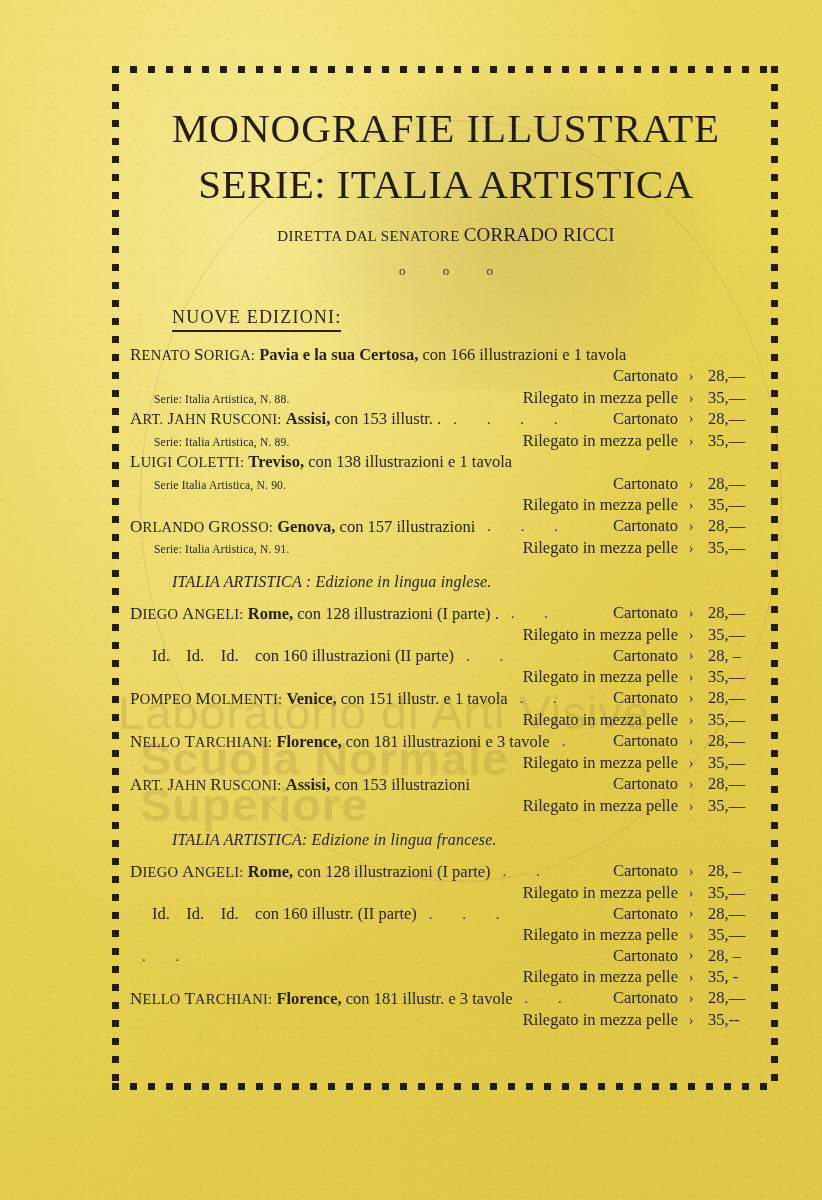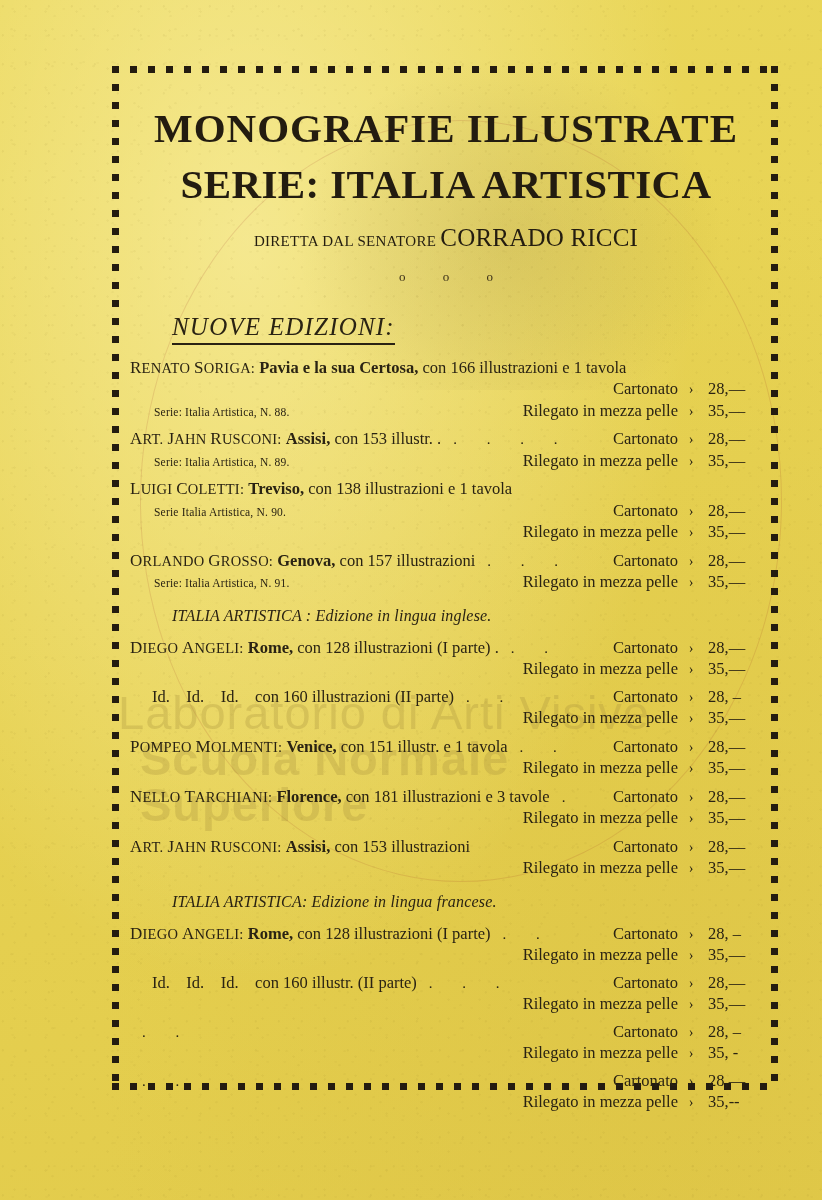--- a/index.html
+++ b/index.html
@@ -101,50 +101,49 @@
   }
 
   
   .maintitle {
     text-align: center;
     font-size: 41px;
     letter-spacing: 1.0px;
     line-height: 1.12;
     color: #231c10;
     font-family: "Liberation Serif", serif;
-    font-weight: 700;
+    font-weight: 400;
     white-space: nowrap;
   }
   .maintitle.l1 { margin-top: 22px; }
   .maintitle.l2 { margin-top: 10px; letter-spacing: .4px; }
 
   .directed {
     text-align: center;
     margin-top: 16px;
     font-size: 16.5px;
     color: #241d10;
     white-space: nowrap;
   }
   .directed .sc { font-size: 15px; letter-spacing: .3px; }
-  .directed .big { font-size: 25px; letter-spacing: .2px; }
+  .directed .big { font-size: 19px; letter-spacing: .2px; }
 
   .ornament {
     text-align: center;
     margin-top: 17px;
     letter-spacing: 17px;
     font-size: 13px;
     color: #3a2f18;
     padding-left: 17px;
   }
 
   .section-new {
     margin-top: 28px;
     margin-left: 42px;
-    font-style: italic;
-    font-size: 25px;
+    font-size: 18px;
     letter-spacing: 1.2px;
     display: inline-block;
     border-bottom: 2px solid #2a2213;
     padding-bottom: 2px;
   }
 
   .lang-head {
     margin-top: 16px;
     margin-left: 42px;
     font-style: italic;
@@ -187,21 +186,21 @@
     font-size: 14px;
   }
   .row .price {
     flex: 0 0 54px;
     text-align: left;
     font-size: 16.5px;
     padding-left: 4px;
   }
 
   
-  .r-main { margin-top: 11px; font-size: 16.5px; }
+  .r-main { margin-top: 4px; font-size: 16.5px; align-items: center; }
   .r-main .author {
     letter-spacing: .25px;
     font-size: 14.5px;
   }
   .r-main .author .cap { font-size: 17px; }
   .r-main .work { font-weight: bold; font-size: 16.5px; }
   .r-main .rest { font-size: 16.5px; }
 
   
   .r-sub { margin-top: 5px; font-size: 16.5px; }
@@ -423,20 +422,21 @@
             <span class="price">28, –</span>
           </div>
           <div class="row r-sub">
             <span class="left"></span>
             <span class="dots"></span>
             <span class="bind">Rilegato in mezza pelle</span>
             <span class="cur">›</span>
             <span class="price">35, -</span>
           </div>
           <div class="row r-main">
+            <span class="left"><span class="author"><span class="cap">N</span>ELLO <span class="cap">T</span>ARCHIANI:</span> <span class="work">Florence,</span> <span class="rest">con 181 illustr. e 3 tavole</span></span>
             <span class="dots">. .</span>
             <span class="bind">Cartonato</span>
             <span class="cur">›</span>
             <span class="price">28,—</span>
           </div>
           <div class="row r-sub">
             <span class="left"></span>
             <span class="dots"></span>
             <span class="bind">Rilegato in mezza pelle</span>
             <span class="cur">›</span>

